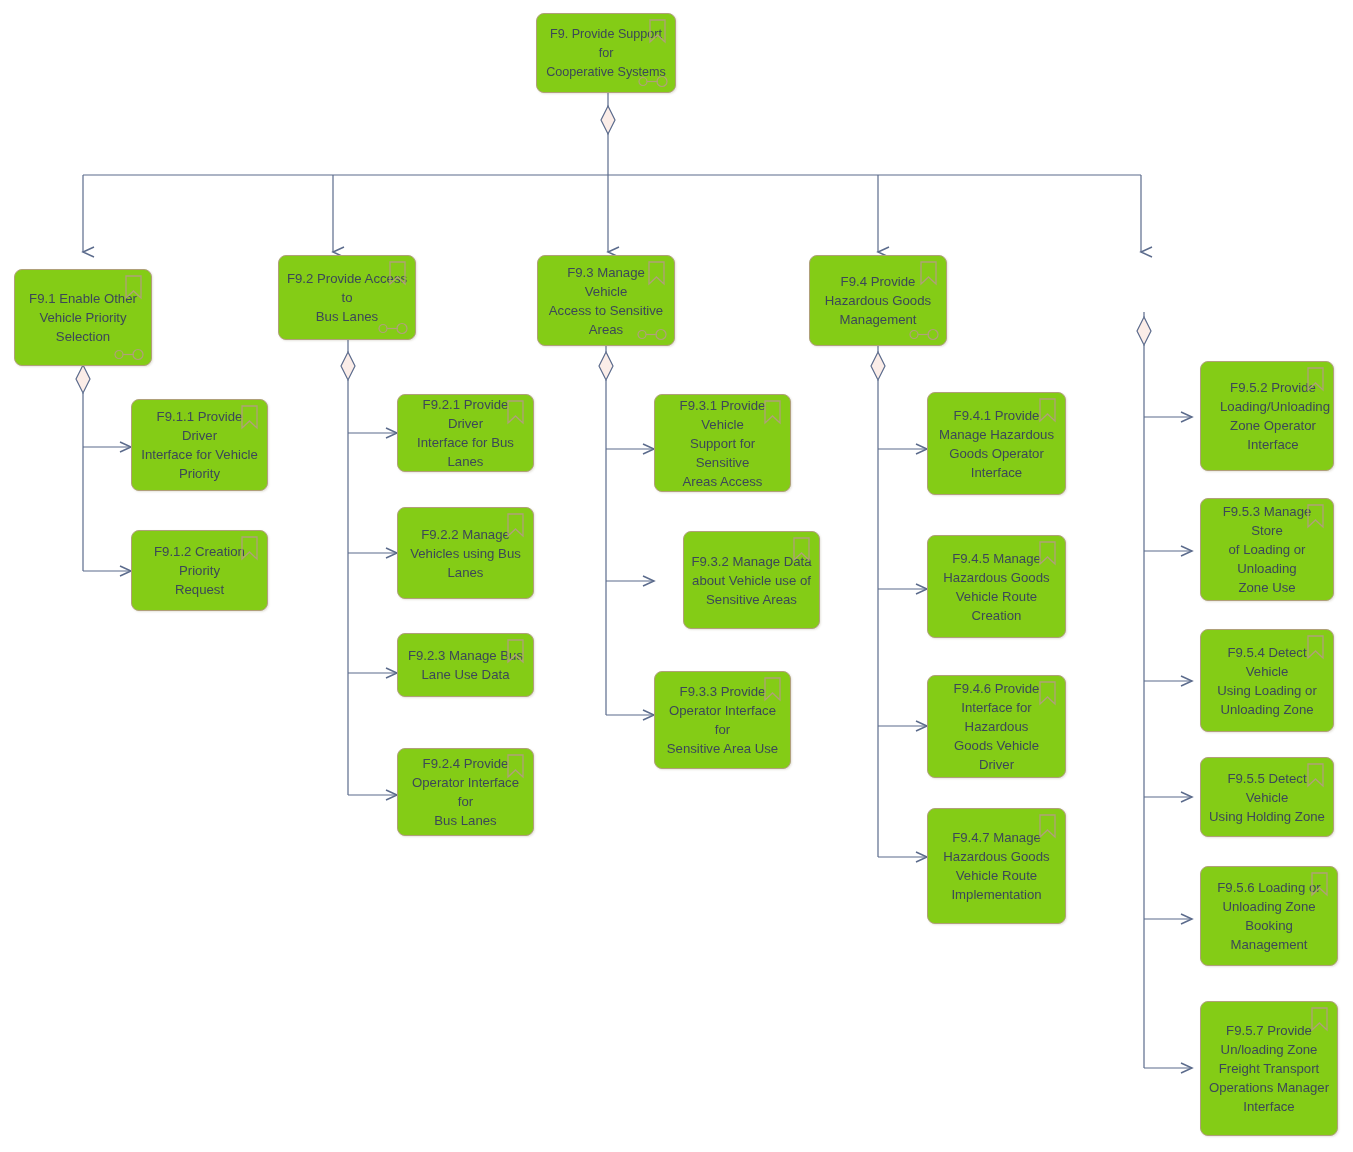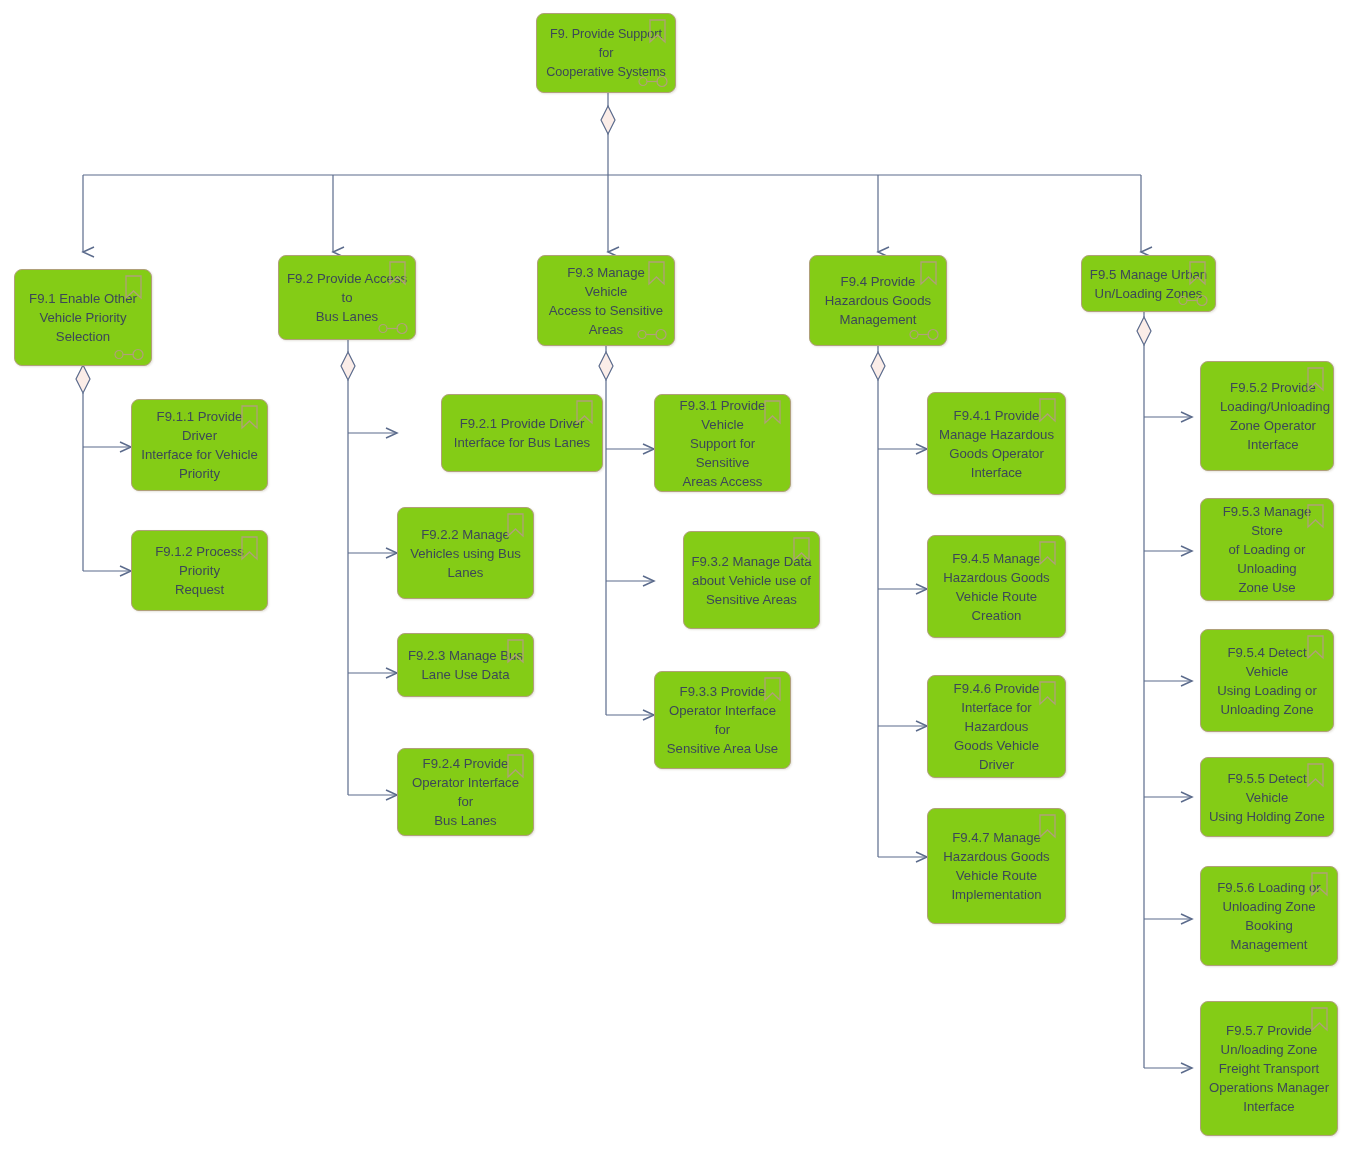--- a/index.html
+++ b/index.html
@@ -156,50 +156,38 @@
     <span class="label">F9.4 Provide
 Hazardous Goods
 Management</span>
     <span class="ballsock"><svg viewBox="0 0 31 13" width="31" height="13">
           <circle cx="5" cy="6.5" r="4" fill="none" stroke="#B0A07A" stroke-width="1.2"></circle>
           <line x1="9" y1="6.5" x2="20" y2="6.5" stroke="#B0A07A" stroke-width="1.2"></line>
           <circle cx="24" cy="6.5" r="5" fill="none" stroke="#B0A07A" stroke-width="1.2"></circle>
         </svg></span>
   </div>
 
-  <div class="node" style="left:1081px;top:255px;width:135px;height:57px;">
-    <span class="bookmark"><svg viewBox="0 0 19 25" width="19" height="25">
-          <path d="M2,1 L17,1 L17,23 L9.5,16 L2,23 Z" fill="none" stroke="#B0A07A" stroke-width="1.3"></path>
-        </svg></span>
-    <span class="label">F9.5 Manage Urban
-Un/Loading Zones</span>
-    <span class="ballsock"><svg viewBox="0 0 31 13" width="31" height="13">
-          <circle cx="5" cy="6.5" r="4" fill="none" stroke="#B0A07A" stroke-width="1.2"></circle>
-          <line x1="9" y1="6.5" x2="20" y2="6.5" stroke="#B0A07A" stroke-width="1.2"></line>
-          <circle cx="24" cy="6.5" r="5" fill="none" stroke="#B0A07A" stroke-width="1.2"></circle>
-        </svg></span>
-  </div>
 
   <div class="node" style="left:131px;top:399px;width:137px;height:92px;">
     <span class="bookmark"><svg viewBox="0 0 19 25" width="19" height="25">
           <path d="M2,1 L17,1 L17,23 L9.5,16 L2,23 Z" fill="none" stroke="#B0A07A" stroke-width="1.3"></path>
         </svg></span>
     <span class="label">F9.1.1 Provide Driver
 Interface for Vehicle
 Priority</span>
   </div>
   <div class="node" style="left:131px;top:530px;width:137px;height:81px;">
     <span class="bookmark"><svg viewBox="0 0 19 25" width="19" height="25">
           <path d="M2,1 L17,1 L17,23 L9.5,16 L2,23 Z" fill="none" stroke="#B0A07A" stroke-width="1.3"></path>
         </svg></span>
-    <span class="label">F9.1.2 Process Priority
+    <span class="label">F9.1.2 Creation Priority
 Request</span>
   </div>
 
-  <div class="node" style="left:397px;top:394px;width:162px;height:78px;margin-left:44px;">
+  <div class="node" style="left:397px;top:394px;width:137px;height:78px;">
     <span class="bookmark"><svg viewBox="0 0 19 25" width="19" height="25">
           <path d="M2,1 L17,1 L17,23 L9.5,16 L2,23 Z" fill="none" stroke="#B0A07A" stroke-width="1.3"></path>
         </svg></span>
     <span class="label small">F9.2.1 Provide Driver
 Interface for Bus Lanes</span>
   </div>
   <div class="node" style="left:397px;top:507px;width:137px;height:92px;">
     <span class="bookmark"><svg viewBox="0 0 19 25" width="19" height="25">
           <path d="M2,1 L17,1 L17,23 L9.5,16 L2,23 Z" fill="none" stroke="#B0A07A" stroke-width="1.3"></path>
         </svg></span>

